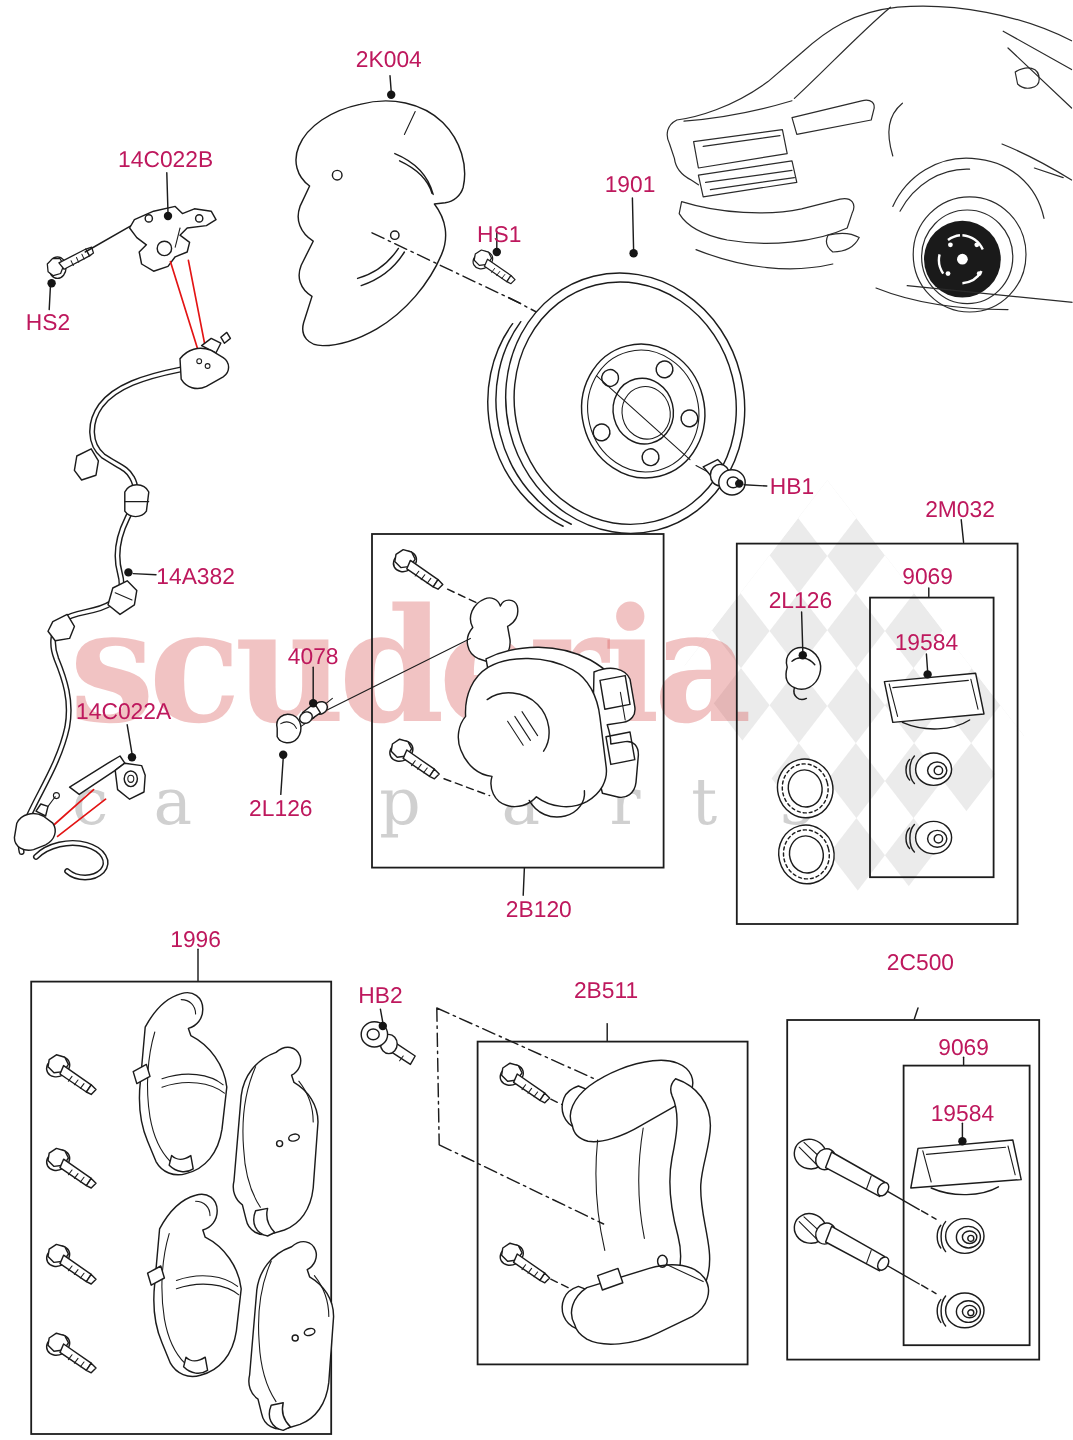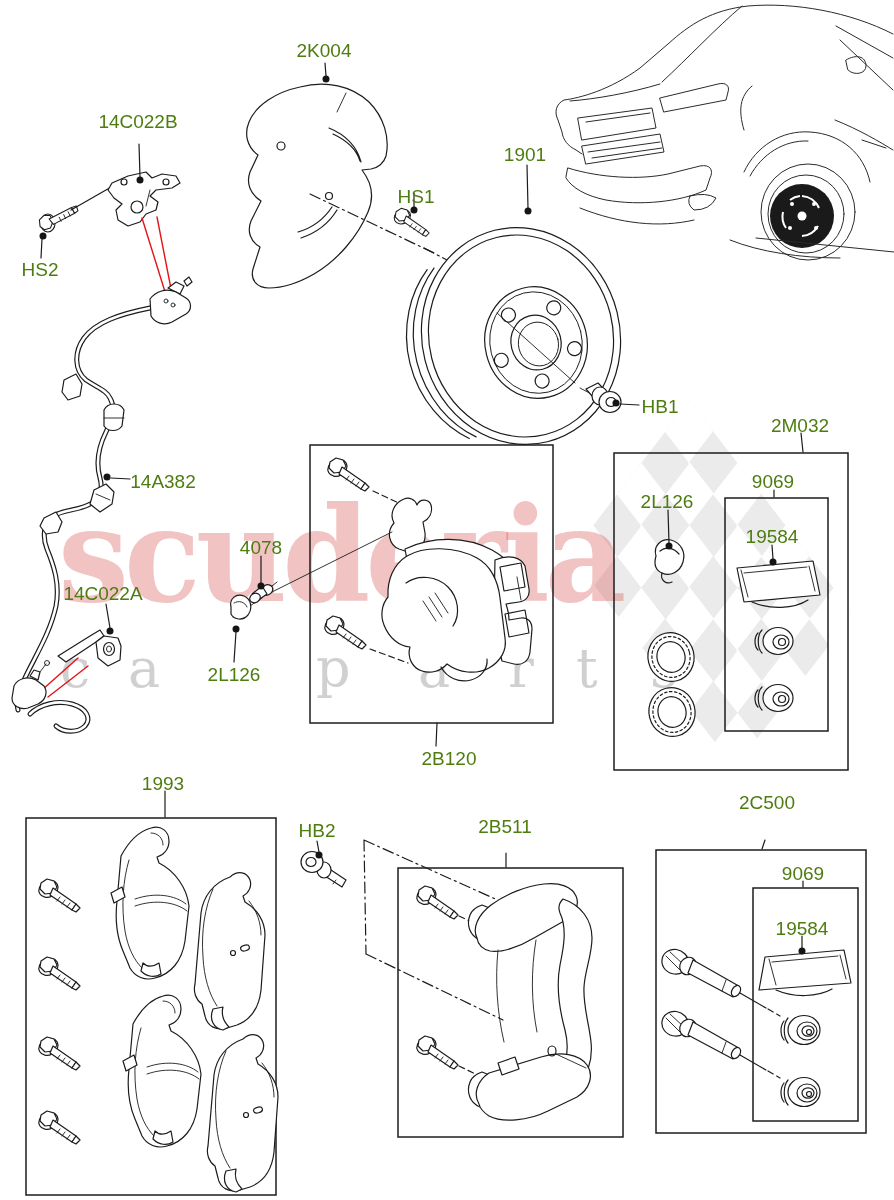--- a/index.html
+++ b/index.html
@@ -24,21 +24,21 @@
   .bx{fill:none;stroke:#1c1c1c;stroke-width:1.5;}
   .dot{fill:#151515;stroke:none;}
   .red{fill:none;stroke:#e31414;stroke-width:1.4;stroke-linecap:round;}
   .ddot{stroke-dasharray:11 4 2 4;}
   .dsh{stroke-dasharray:6 4;}
   .car{fill:none;stroke:#2b2b2b;stroke-width:1;stroke-linecap:round;stroke-linejoin:round;}
   .tube{fill:none;stroke:#1c1c1c;stroke-width:5;stroke-linecap:round;}
   .tubein{fill:none;stroke:#fff;stroke-width:2.6;stroke-linecap:round;}
   
   .callout{position:absolute;z-index:2;transform:translateX(-50%);font-size:19px;
-           color:#4d7c0f;white-space:nowrap;}
+           color:#be185d;white-space:nowrap;}
 </style>
 </head>
 <body>
 
 <div id="stage">
 
   <div class="wm-layer">
     <div class="wm-checker"></div>
     <div class="wm-brand">scuderia</div>
     <span class="wm-letter" style="left:60px">c</span>
@@ -326,33 +326,33 @@
       <circle class="dot" cx="107" cy="477" r="3.5"></circle>
       <circle class="dot" cx="261" cy="586" r="3.5"></circle>
       <circle class="dot" cx="236" cy="629" r="3.5"></circle>
       <circle class="dot" cx="110" cy="631" r="3.5"></circle>
       <circle class="dot" cx="319" cy="855" r="3.5"></circle>
       <circle class="dot" cx="802" cy="951" r="3.5"></circle>
     </g>
   </svg>
 
   <div class="callout" style="left:324px;top:40px">2K004</div>
-  <div class="callout" style="left:138px;top:111px">14C022B</div>
+  <div class="callout" style="left:138px;top:123px">14C022B</div>
   <div class="callout" style="left:40px;top:259px">HS2</div>
   <div class="callout" style="left:416px;top:186px">HS1</div>
   <div class="callout" style="left:525px;top:144px">1901</div>
   <div class="callout" style="left:660px;top:396px">HB1</div>
   <div class="callout" style="left:800px;top:415px">2M032</div>
   <div class="callout" style="left:667px;top:491px">2L126</div>
   <div class="callout" style="left:773px;top:471px">9069</div>
   <div class="callout" style="left:772px;top:526px">19584</div>
   <div class="callout" style="left:163px;top:471px">14A382</div>
   <div class="callout" style="left:261px;top:537px">4078</div>
   <div class="callout" style="left:234px;top:664px">2L126</div>
   <div class="callout" style="left:103px;top:583px">14C022A</div>
   <div class="callout" style="left:449px;top:748px">2B120</div>
-  <div class="callout" style="left:163px;top:773px">1993</div>
+  <div class="callout" style="left:163px;top:773px">1996</div>
   <div class="callout" style="left:317px;top:820px">HB2</div>
   <div class="callout" style="left:505px;top:816px">2B511</div>
   <div class="callout" style="left:767px;top:792px">2C500</div>
   <div class="callout" style="left:803px;top:863px">9069</div>
   <div class="callout" style="left:802px;top:918px">19584</div>
 </div>
 
 </body></html>

